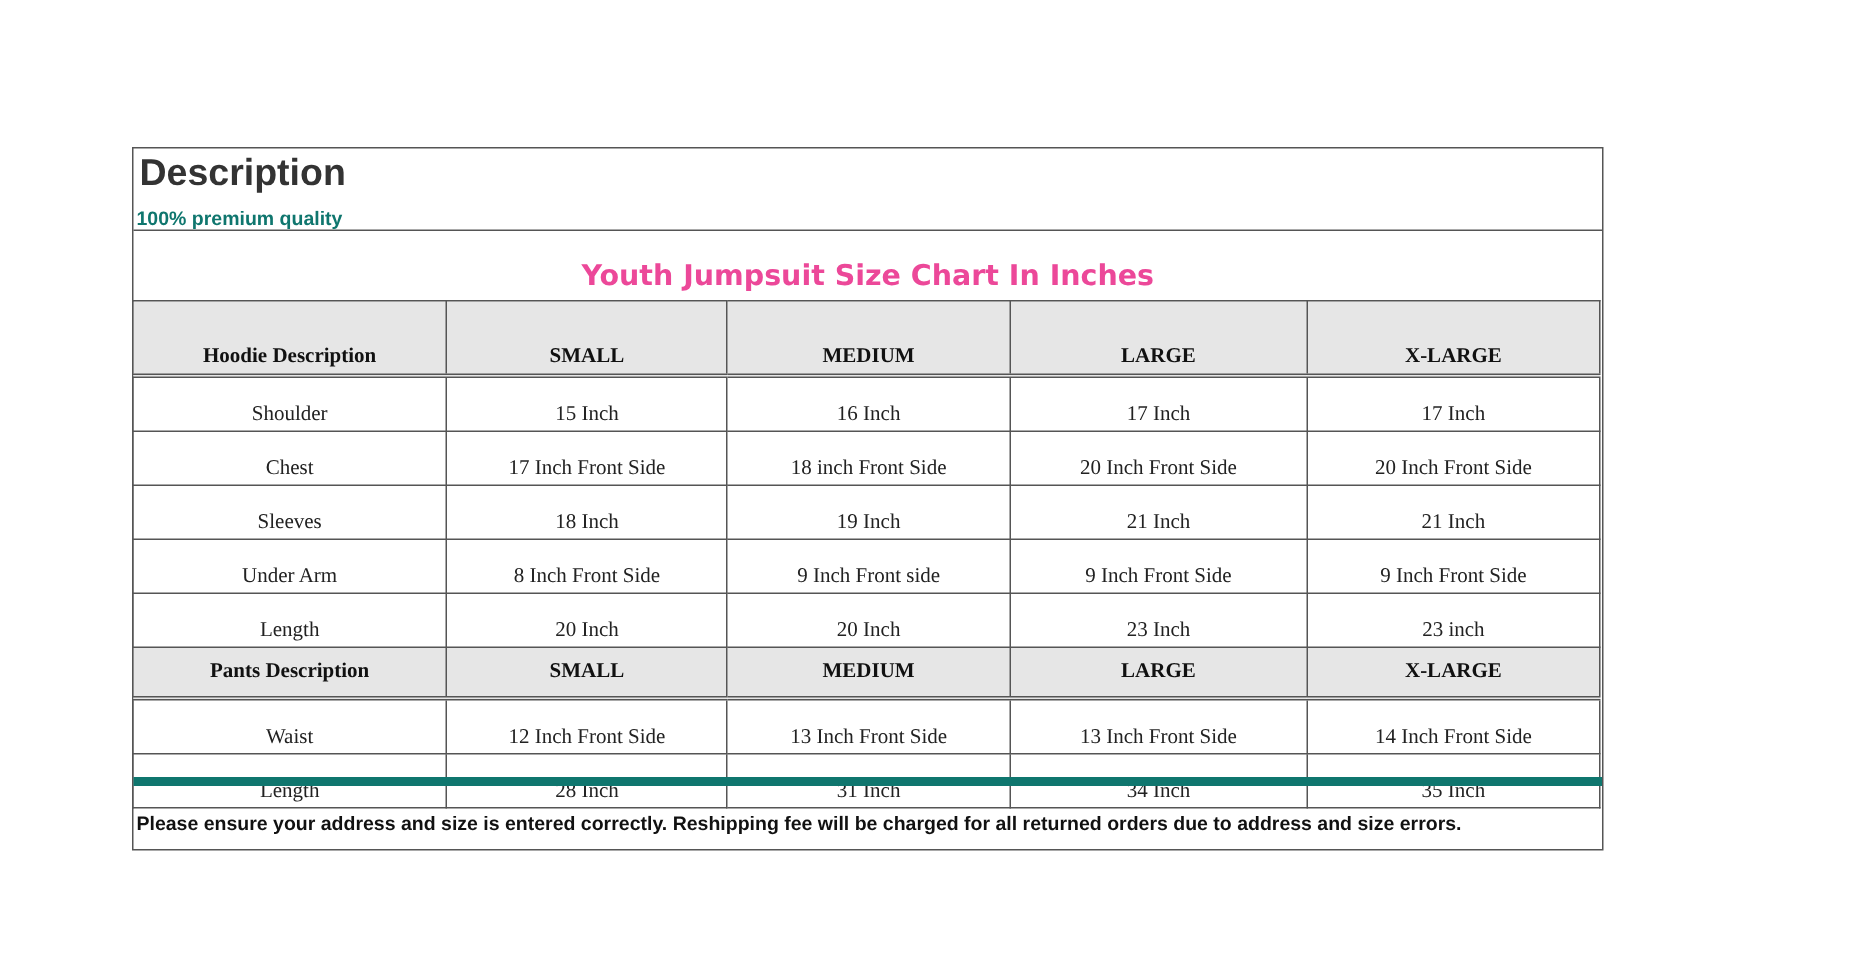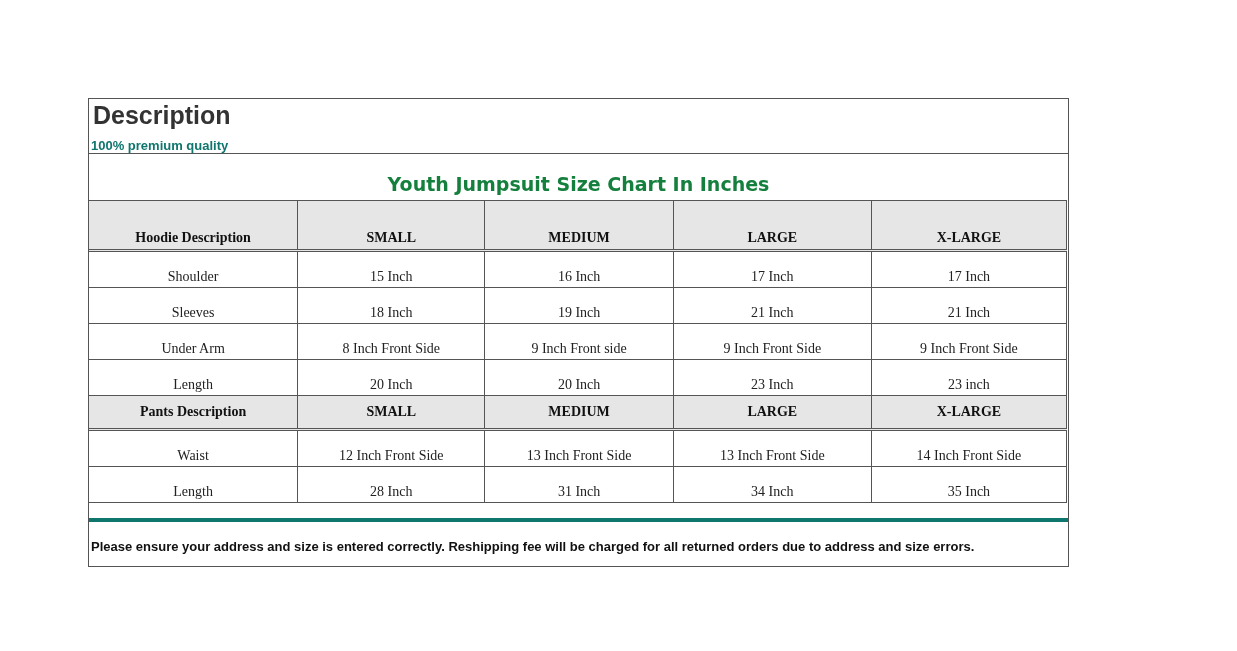--- a/index.html
+++ b/index.html
@@ -1,29 +1,29 @@
 <!DOCTYPE html>
 <html><head>
 <meta charset="utf-8">
 <style>
   html,body{margin:0;padding:0;background:#ffffff;}
   body{width:1237px;height:651px;position:relative;overflow:hidden;font-family:"Liberation Sans",sans-serif;color:#111;}
   .sheet{position:absolute;left:88px;top:98px;width:981px;height:469px;border:1px solid #555;box-sizing:border-box;padding-left:32px;}
   .desc{position:absolute;left:0;top:0;width:100%;height:55px;border-bottom:1px solid #555;box-sizing:border-box;}
   .desc-title{position:absolute;left:4px;top:2px;font-size:25px;font-weight:bold;color:#333;}
   .desc-sub{position:absolute;left:2px;top:39px;font-size:13px;font-weight:bold;color:#0f766e;}
-  .chart-title{position:absolute;left:0;top:55px;width:100%;height:46px;text-align:center;font-family:"DejaVu Sans",sans-serif;font-size:19px;font-weight:bold;line-height:60px;color:#15803d;}
+  .chart-title{position:absolute;left:0;top:55px;width:100%;height:46px;text-align:center;font-family:"DejaVu Sans",sans-serif;font-size:19px;font-weight:bold;line-height:60px;color:#ec4899;}
   table{position:absolute;left:-1px;top:101px;border-collapse:collapse;font-family:Liberation Serif, serif;}
   td,th{border:1px solid #555;text-align:center;font-size:14px;padding:0;color:#222;}
   th{background:#e6e6e6;font-weight:bold;font-size:14px;color:#111;}
   tr.hdr1 th{height:45px;vertical-align:bottom;padding-bottom:3px;border-bottom:3px double #555;}
   tr.hdr2 th{height:32px;border-bottom:3px double #555;margin-top:17px;}
   tr.row td{height:33px;vertical-align:bottom;padding-bottom:2px;}
   .c0{width:210px}.c1{width:188px}.c2{width:189px}.c3{width:199px}.c4{width:196px}
-  .note{position:absolute;left:0;top:419px;width:100%;height:48px;border-top:4px solid #0f766e;box-sizing:border-box;font-size:13px;font-weight:bold;padding:17px 0 0 2px;color:#111;}
+  .note{position:absolute;left:0;top:419px;width:100%;height:48px;border-top:6px solid #0f766e;box-sizing:border-box;font-size:13px;font-weight:bold;padding:17px 0 0 2px;color:#111;}
 </style>
 </head>
 <body>
 
 <div class="sheet">
   <div class="desc">
     <div class="desc-title">Description</div>
     <div class="desc-sub">100% premium quality</div>
   </div>
   <div class="chart-title">Youth Jumpsuit Size Chart In Inches</div>
@@ -36,20 +36,27 @@
       <th class="c2">MEDIUM</th>
       <th class="c3">LARGE</th>
       <th class="c4">X-LARGE</th>
     </tr>
     <tr class="row">
       <td>Shoulder</td>
       <td>15 Inch</td>
       <td>16 Inch</td>
       <td>17 Inch</td>
       <td>17 Inch</td>
+    </tr>
+    <tr class="row">
+      <td>Chest</td>
+      <td>17 Inch Front Side</td>
+      <td>18 inch Front Side</td>
+      <td>20 Inch Front Side</td>
+      <td>20 Inch Front Side</td>
     </tr>
     <tr class="row">
       <td>Sleeves</td>
       <td>18 Inch</td>
       <td>19 Inch</td>
       <td>21 Inch</td>
       <td>21 Inch</td>
     </tr>
     <tr class="row">
       <td>Under Arm</td>

